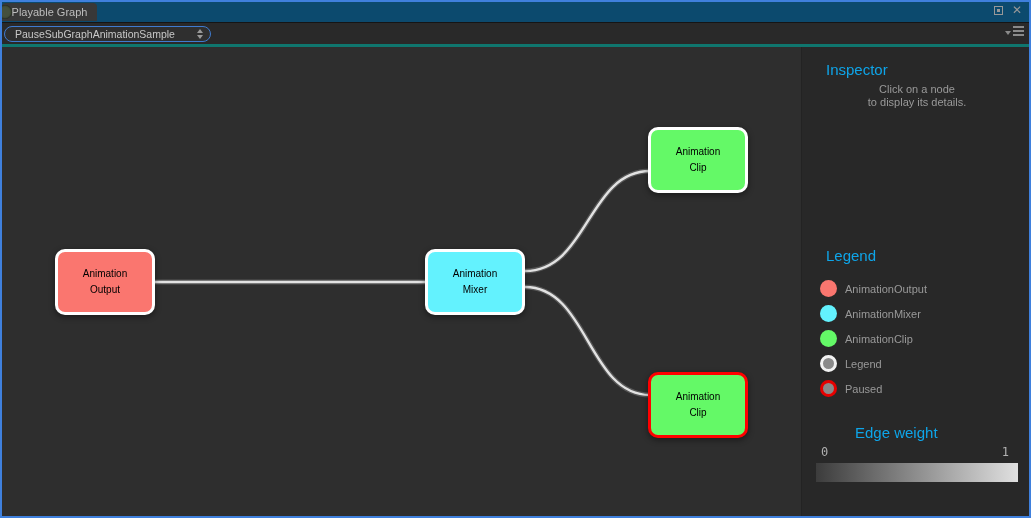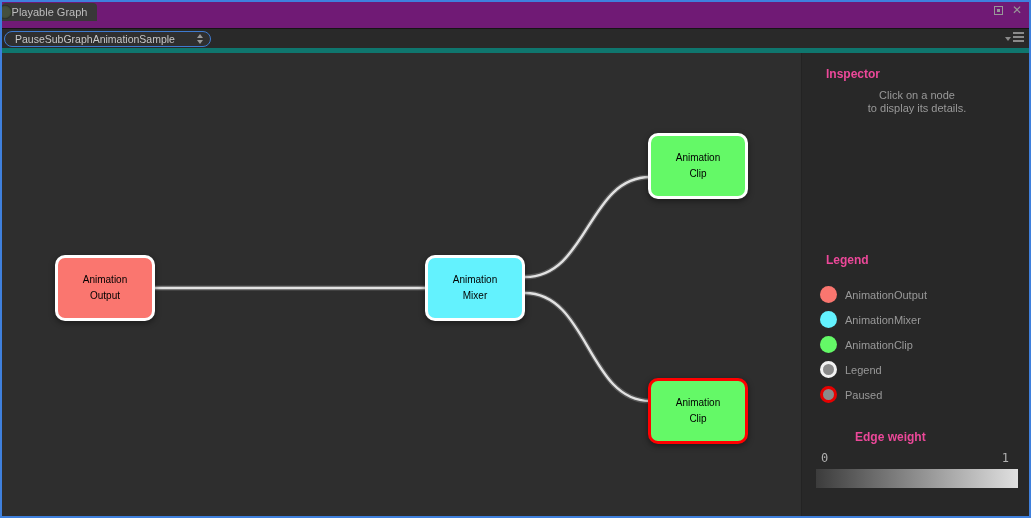--- a/index.html
+++ b/index.html
@@ -5,38 +5,38 @@
   * { margin:0; padding:0; box-sizing:border-box; }
   body { font-family:"Liberation Sans", sans-serif; background:#111; }
   .window {
     width:1031px; height:518px;
     border:2px solid #3f80dd;
     background:#191919;
     display:flex; flex-direction:column;
     position:relative; overflow:hidden;
   }
   
-  .titlebar { height:26px; position:relative; background:#701a75; flex:0 0 auto; }
+  .titlebar { height:20px; position:relative; background:#0c4a6e; flex:0 0 auto; }
   .tab {
     position:absolute; left:0; top:1px; height:18px; width:95px;
     background:#383838; border-radius:4px 4px 0 0;
     color:#bdbdbd; font-size:11px; line-height:18px; text-align:center;
   }
   .tab-icon {
     position:absolute; left:-4px; top:2px; width:14px; height:14px;
     border-radius:50%; background:#45503c; box-shadow:inset 0 0 2px #000;
   }
   .win-icons { position:absolute; right:7px; top:3px; display:flex; gap:9px; align-items:center; }
   .maximize-box { width:9px; height:9px; border:1px solid #989898; position:relative; }
   .maximize-box::after { content:""; position:absolute; left:2px; top:2px; width:3px; height:3px; background:#989898; }
   .close-x { color:#989898; font-size:12px; line-height:10px; }
   
   .toolbar {
     height:25px; background:#292929;
-    border-top:1px solid #151515; border-bottom:5px solid #0f766e;
+    border-top:1px solid #151515; border-bottom:3px solid #0f766e;
     position:relative; display:flex; align-items:center; flex:0 0 auto;
   }
   .dropdown {
     margin-left:2px; width:207px; height:16px;
     background:#2f2f2f; border:1px solid #3f7bd0; border-radius:8px;
     display:flex; align-items:center; justify-content:space-between;
     padding:0 7px 0 10px; color:#c8c8c8; font-size:10.5px;
   }
   .dd-arrows { display:flex; flex-direction:column; gap:2px; }
   .dd-arrows i { display:block; width:0; height:0; border-left:3px solid transparent; border-right:3px solid transparent; }
@@ -52,21 +52,21 @@
   .graph svg { position:absolute; left:0; top:0; }
   .node {
     position:absolute; width:100px; height:66px;
     border:3px solid #fff; border-radius:10px;
     display:flex; align-items:center; justify-content:center;
     color:#000; font-size:10px; line-height:16px; text-align:center;
     white-space:pre-line; box-shadow:0 2px 6px rgba(0,0,0,0.45);
   }
   
   .panel { flex:1; background:#282828; position:relative; color:#9a9a9a; font-size:11px; border-left:1px solid #232323; }
-  .section-title { position:absolute; left:24px; color:#ec4899; font-weight:bold; font-size:12px; }
+  .section-title { position:absolute; left:24px; color:#0ea5e9; font-weight:normal; font-size:15px; }
   .inspector-title { top:14px; }
   .inspector-hint { position:absolute; top:36px; left:1px; width:228px; text-align:center; line-height:13px; color:#999; }
   .legend-title { top:200px; }
   .legend-list { position:absolute; left:18px; top:229px; }
   .legend-row { height:25px; display:flex; align-items:center; }
   .swatch { width:17px; height:17px; border-radius:50%; flex:0 0 auto; }
   .legend-label { margin-left:8px; color:#999; }
   .edgeweight-title { top:377px;padding-left:29px; }
   .ew-min { position:absolute; left:19px; top:398px; font-family:"DejaVu Sans Mono", monospace; font-size:12px; color:#b0b0b0; }
   .ew-max { position:absolute; right:20px; top:398px; font-family:"DejaVu Sans Mono", monospace; font-size:12px; color:#b0b0b0; }

